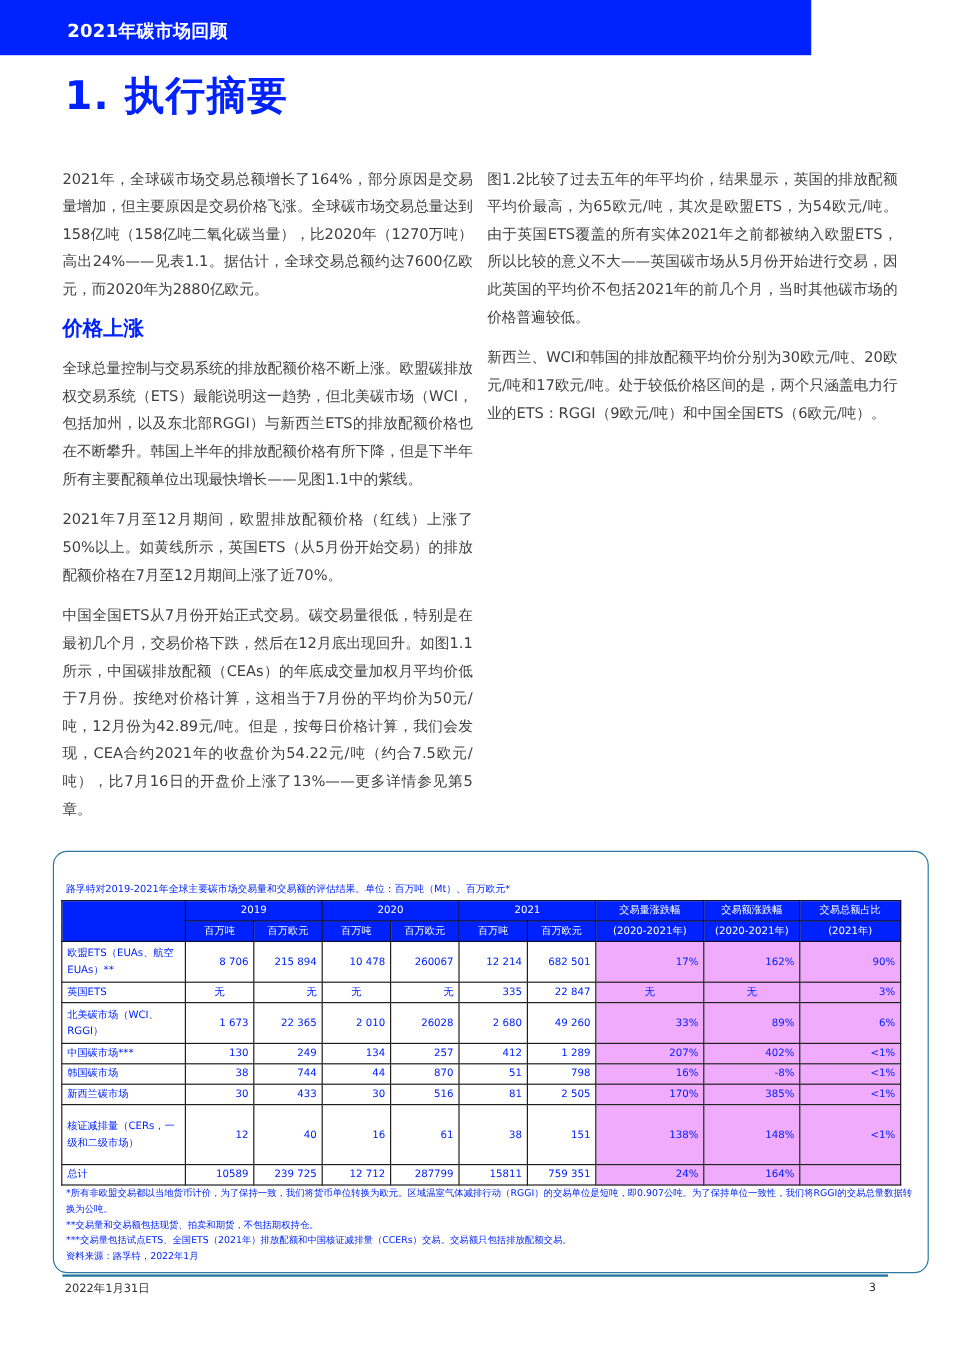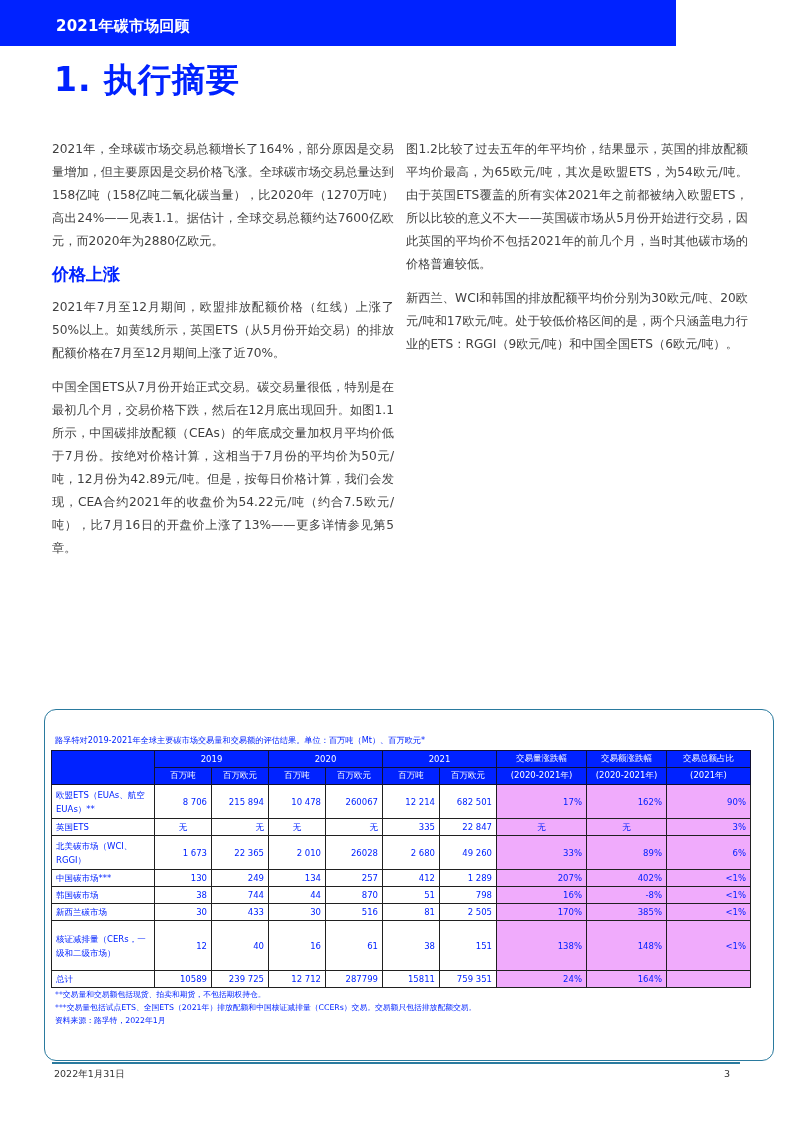--- a/index.html
+++ b/index.html
@@ -81,20 +81,21 @@
 
 <div class="top-banner">
   <span class="title">2021年碳市场回顾</span>
 </div>
 
 <h1 class="page-title">1. 执行摘要</h1>
 
 <div class="col col-left">
   <p>2021年，全球碳市场交易总额增长了164%，部分原因是交易量增加，但主要原因是交易价格飞涨。全球碳市场交易总量达到 158亿吨（158亿吨二氧化碳当量），比2020年（1270万吨）高出24%——见表1.1。据估计，全球交易总额约达7600亿欧元，而2020年为2880亿欧元。</p>
   <h3>价格上涨</h3>
+  <p>全球总量控制与交易系统的排放配额价格不断上涨。欧盟碳排放权交易系统（ETS）最能说明这一趋势，但北美碳市场（WCI，包括加州，以及东北部RGGI）与新西兰ETS的排放配额价格也在不断攀升。韩国上半年的排放配额价格有所下降，但是下半年所有主要配额单位出现最快增长——见图1.1中的紫线。</p>
   <p>2021年7月至12月期间，欧盟排放配额价格（红线）上涨了50%以上。如黄线所示，英国ETS（从5月份开始交易）的排放配额价格在7月至12月期间上涨了近70%。</p>
   <p>中国全国ETS从7月份开始正式交易。碳交易量很低，特别是在最初几个月，交易价格下跌，然后在12月底出现回升。如图1.1所示，中国碳排放配额（CEAs）的年底成交量加权月平均价低于7月份。按绝对价格计算，这相当于7月份的平均价为50元/吨，12月份为42.89元/吨。但是，按每日价格计算，我们会发现，CEA合约2021年的收盘价为54.22元/吨（约合7.5欧元/吨），比7月16日的开盘价上涨了13%——更多详情参见第5章。</p>
 </div>
 
 <div class="col col-right">
   <p>图1.2比较了过去五年的年平均价，结果显示，英国的排放配额平均价最高，为65欧元/吨，其次是欧盟ETS，为54欧元/吨。由于英国ETS覆盖的所有实体2021年之前都被纳入欧盟ETS，所以比较的意义不大——英国碳市场从5月份开始进行交易，因此英国的平均价不包括2021年的前几个月，当时其他碳市场的价格普遍较低。</p>
   <p>新西兰、WCI和韩国的排放配额平均价分别为30欧元/吨、20欧元/吨和17欧元/吨。处于较低价格区间的是，两个只涵盖电力行业的ETS：RGGI（9欧元/吨）和中国全国ETS（6欧元/吨）。</p>
 </div>
 
 <div class="table-box">
@@ -217,20 +218,21 @@
         <td>15811</td>
         <td>759 351</td>
         <td class="grey">24%</td>
         <td class="grey">164%</td>
         <td class="grey"></td>
       </tr>
     </tbody>
   </table>
 
   <div class="notes">
+    <div>*所有非欧盟交易都以当地货币计价，为了保持一致，我们将货币单位转换为欧元。区域温室气体减排行动（RGGI）的交易单位是短吨，即0.907公吨。为了保持单位一致性，我们将RGGI的交易总量数据转换为公吨。</div>
     <div>**交易量和交易额包括现货、拍卖和期货，不包括期权持仓。</div>
     <div>***交易量包括试点ETS、全国ETS（2021年）排放配额和中国核证减排量（CCERs）交易。交易额只包括排放配额交易。</div>
     <div>资料来源：路孚特，2022年1月</div>
   </div>
 </div>
 
 <div class="footer-line"></div>
 <div class="footer-date">2022年1月31日</div>
 <div class="footer-page">3</div>
 

